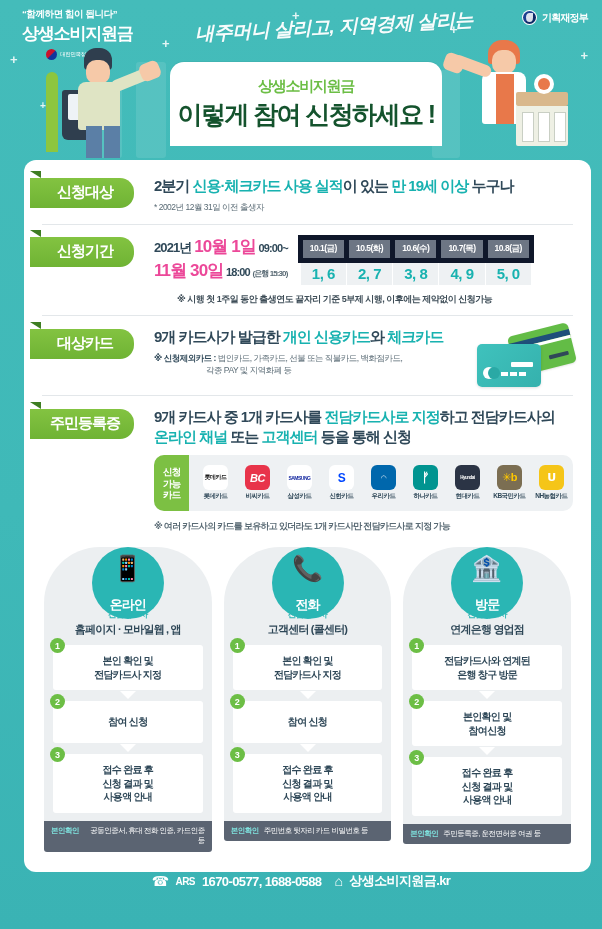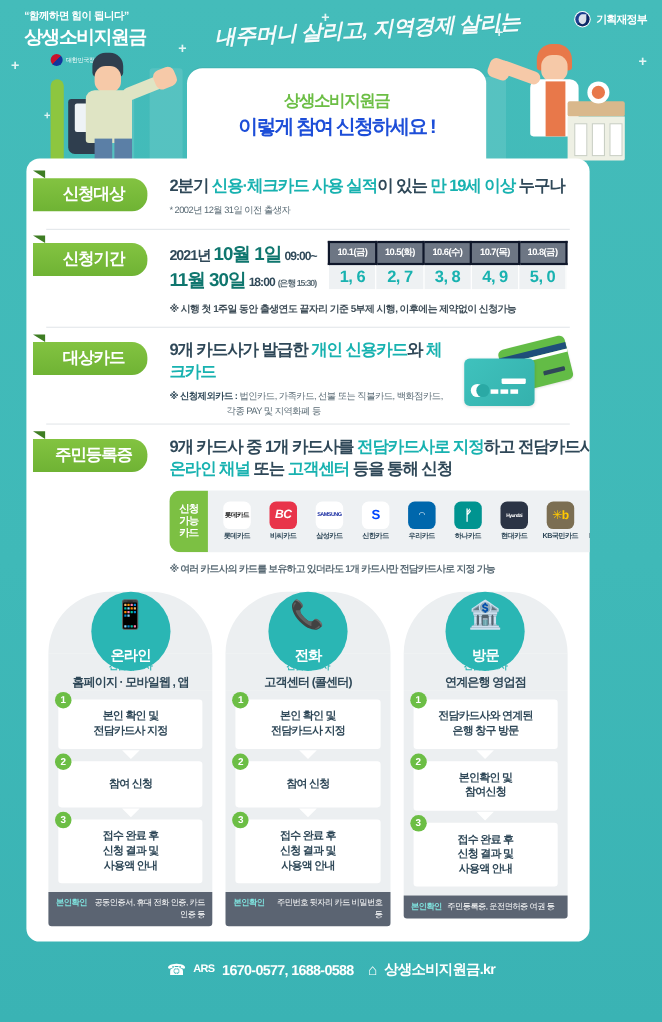--- a/index.html
+++ b/index.html
@@ -80,28 +80,28 @@
     background: #ffffff; border-radius: 14px 14px 0 0;
     display: flex; flex-direction: column; align-items: center;
     justify-content: center; z-index: 4;
     box-shadow: 0 -1px 0 rgba(0,0,0,.04);
   }
   .title-sub {
     font-size: 15px; font-weight: bold; color: #6cbe45;
     letter-spacing: -1.3px; margin-bottom: 2px;
   }
   .title-main {
-    font-size: 18px; font-weight: bold; color: #1d4ed8;
+    font-size: 25px; font-weight: bold; color: #14532d;
     letter-spacing: -1.6px; white-space: nowrap;
   }
 
   
   .card {
-    position: absolute; left: 24px; top: 144px;
-    width: 512px; height: 712px;
+    position: absolute; left: 24px; top: 160px;
+    width: 567px; height: 712px;
     background: #ffffff; border-radius: 12px;
     z-index: 5; overflow: hidden;
   }
   .card-inner { padding: 14px 18px 0 18px; }
 
   
   .row { position: relative; display: flex; align-items: flex-start; }
   .ribbon-wrap { position: relative; width: 112px; flex: 0 0 112px; padding-top: 4px; }
   .ribbon {
     position: relative; margin-left: -12px;
@@ -124,28 +124,28 @@
     font-size: 8.5px; color: #5a6b75; letter-spacing: -0.5px;
     margin-top: 5px; line-height: 1.45;
   }
   .note b { color: #2f4858; }
   .divider { height: 1px; background: #e3e7ea; margin: 10px 0 0 0; }
 
   
   .period-flex { display: flex; align-items: flex-start; gap: 10px; }
   .period-dates { white-space: nowrap; }
   .period-line { font-size: 13px; font-weight: bold; color: #2f4858; letter-spacing: -0.9px; line-height: 1.45; }
-  .period-line .big { font-size: 17px; color: #0f766e; }
+  .period-line .big { font-size: 17px; color: #ec4899; }
   .period-line .sm { font-size: 11px; }
   .period-line .xs { font-size: 8px; color: #5a6b75; }
 
   .dtable { border-collapse: collapse; }
   .dtable th {
     background: #6d7684; color: #ffffff; font-size: 8.5px; font-weight: bold;
-    padding: 3px 7px; letter-spacing: -0.5px; border: 2px solid #0f172a;
+    padding: 3px 7px; letter-spacing: -0.5px; border: 5px solid #0f172a;
     white-space: nowrap;
   }
   .dtable td {
     background: #eef1f3; color: #18b2b0; font-size: 15px; font-weight: bold;
     padding: 2px 7px 3px; text-align: center; border: 1px solid #ffffff;
     letter-spacing: -0.5px;
   }
 
   
   .cards-art { position: relative; width: 98px; height: 62px; flex: 0 0 98px; }
@@ -381,21 +381,21 @@
                   <tr>
                 <td>1, 6</td>
                 <td>2, 7</td>
                 <td>3, 8</td>
                 <td>4, 9</td>
                 <td>5, 0</td>
               </tr>
                 </tbody>
             </table>
           </div>
-          <div class="note" style="margin-top:7px; font-size:9px; font-weight:bold; color:#3f4e58;">※ 시행 첫 1주일 동안 출생연도 끝자리 기준 5부제 시행, 이후에는 제약없이 신청가능</div>
+          <div class="note" style="margin-top:7px; font-size:9px; font-weight:bold; color:#3f4e58;margin-left:23px;">※ 시행 첫 1주일 동안 출생연도 끝자리 기준 5부제 시행, 이후에는 제약없이 신청가능</div>
         </div>
       </div>
 
       <div class="divider" style="margin-top:9px;"></div>
 
       <div class="row" style="margin-top:9px;">
         <div class="ribbon-wrap">
           <div class="ribbon">대상카드</div>
         </div>
         <div class="row-body" style="display:flex; align-items:flex-start; gap:6px;">

